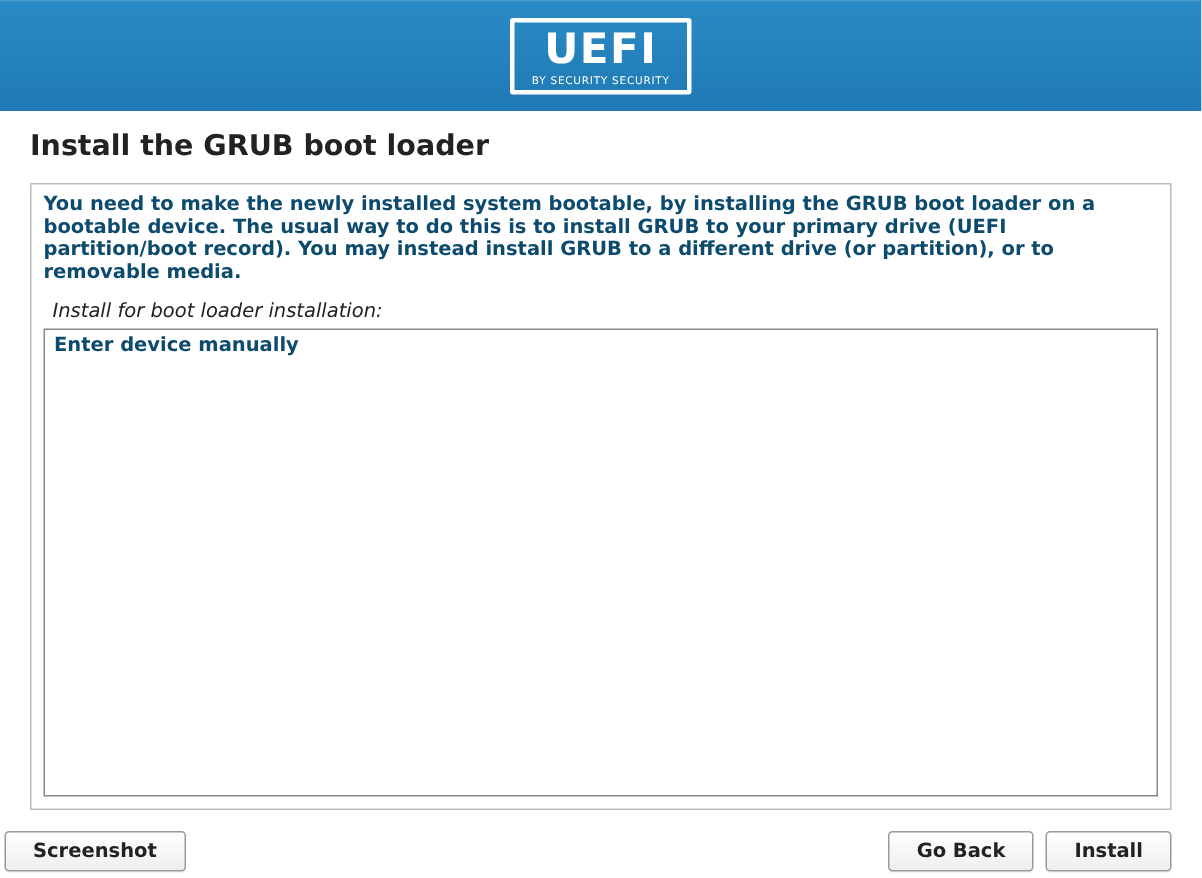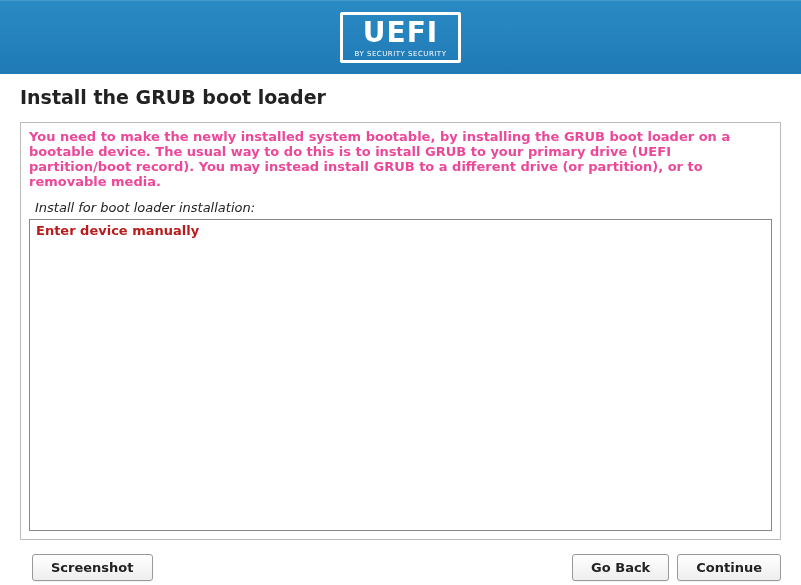--- a/index.html
+++ b/index.html
@@ -62,51 +62,51 @@
       border: 1px solid #bbb;
       padding: 7px 8px 8px 8px;
       height: 418px;
       display: flex;
       flex-direction: column;
       background: #fff;
     }
     .instruction {
       font-weight: bold;
       font-size: 13px;
-      color: #ec4899;
+      color: #0c4a6e;
       line-height: 1.15;
       margin-bottom: 10px;
     }
     .field-label {
       font-style: italic;
       font-size: 13px;
       color: #222;
       margin-left: 6px;
       margin-bottom: 4px;
     }
     .device-list {
       border: 1px solid #888;
       flex: 1;
       background: #fff;
       overflow: auto;
     }
     .device-item {
       padding: 3px 6px;
       font-weight: bold;
       font-size: 13px;
-      color: #b91c1c;
+      color: #0c4a6e;
       cursor: default;
       white-space: nowrap;
     }
     .device-item.selected {
       background: #3b7fd9;
       color: #fff;
     }
     .footer {
-      padding: 14px 20px 0 32px;
+      padding: 14px 20px 0 3px;
       display: flex;
       align-items: center;
     }
     .btn {
       background: linear-gradient(to bottom, #ffffff, #eeeeee);
       border: 1px solid #999;
       border-radius: 3px;
       padding: 5px 18px;
       font-size: 13px;
       font-family: inherit;
@@ -143,14 +143,14 @@
     <div class="device-list" id="device-list">
         <div class="device-item">Enter device manually</div>
       </div>
   </div>
 </div>
 
 <div class="footer">
   <button class="btn">Screenshot</button>
   <div class="spacer"></div>
   <button class="btn">Go Back</button>
-  <button class="btn">Continue</button>
+  <button class="btn">Install</button>
 </div>
 
 </body></html>

